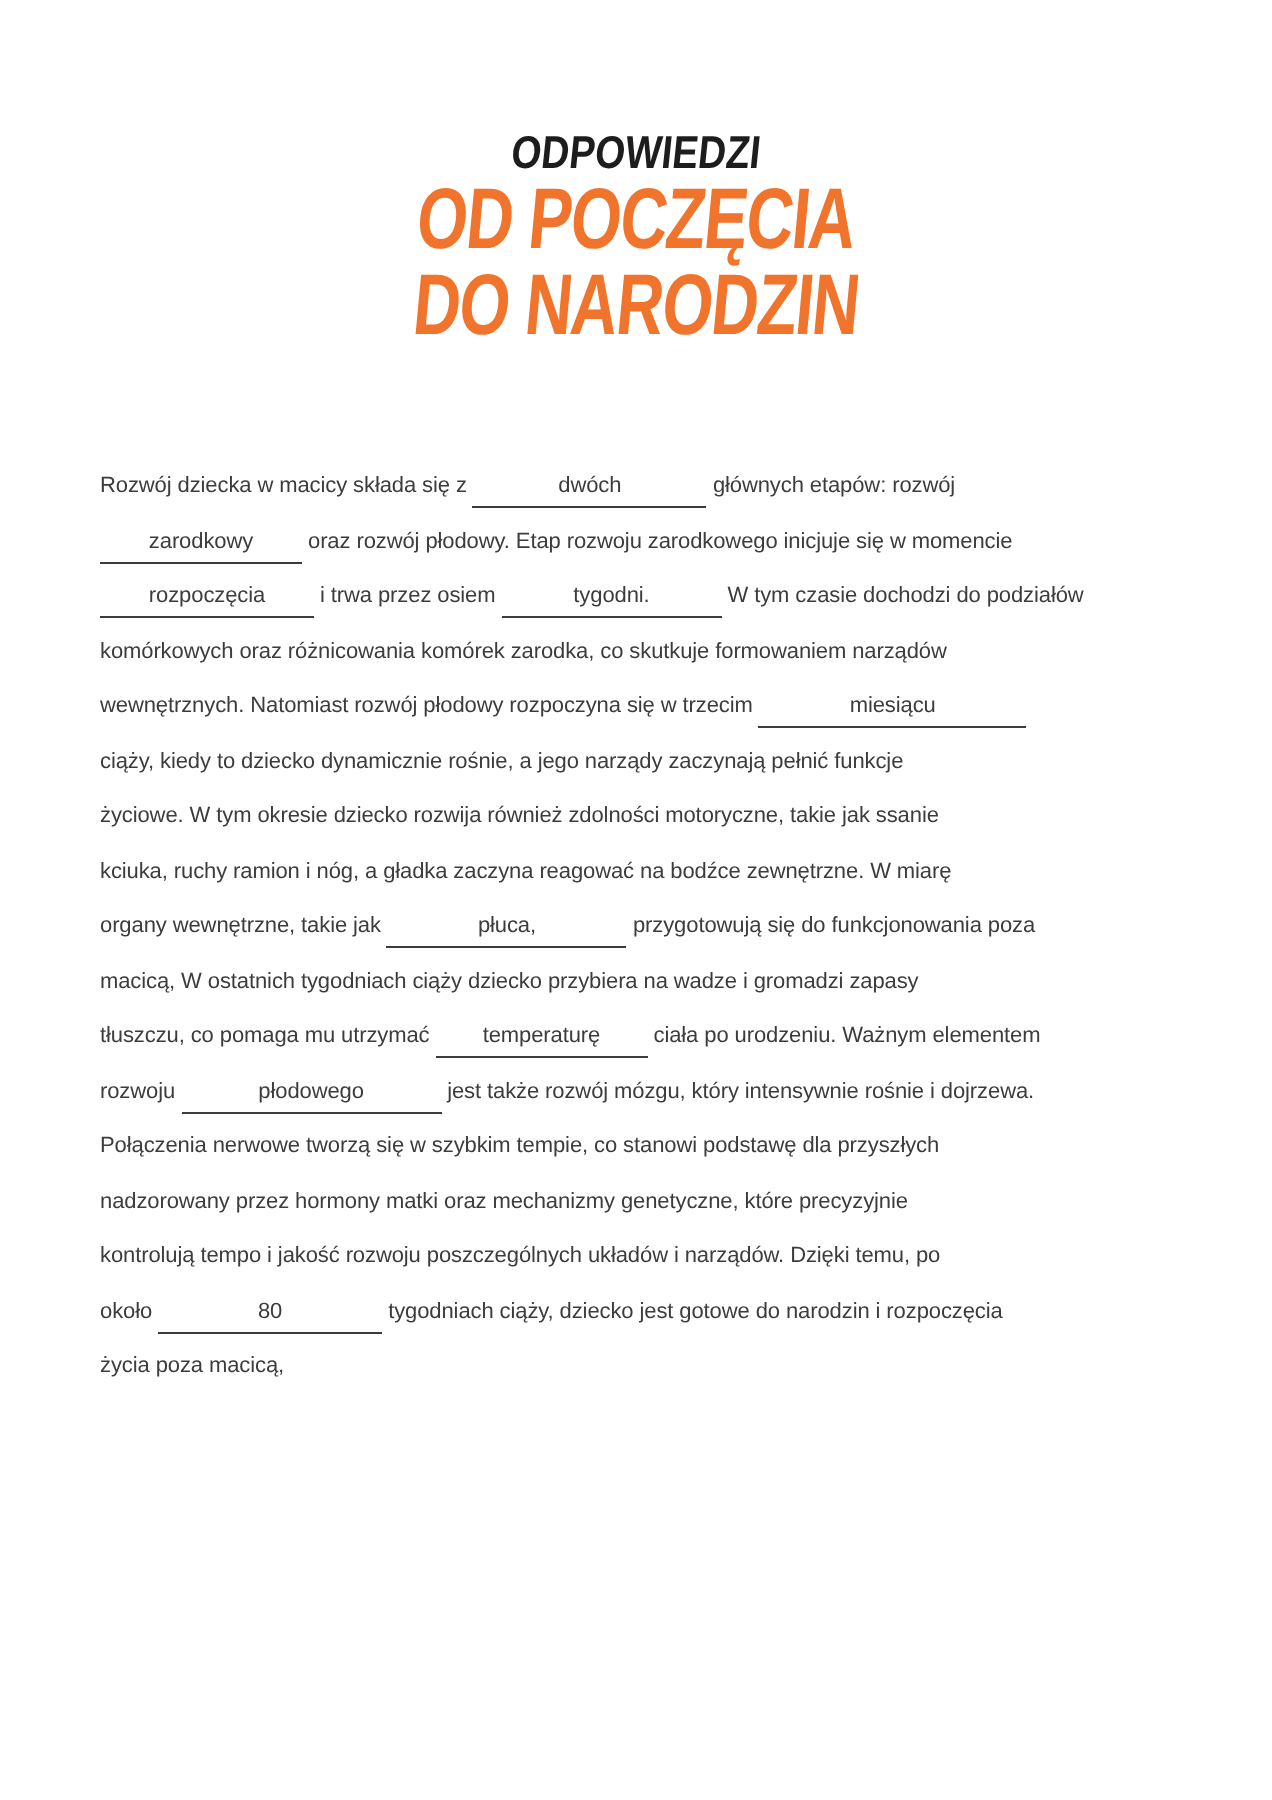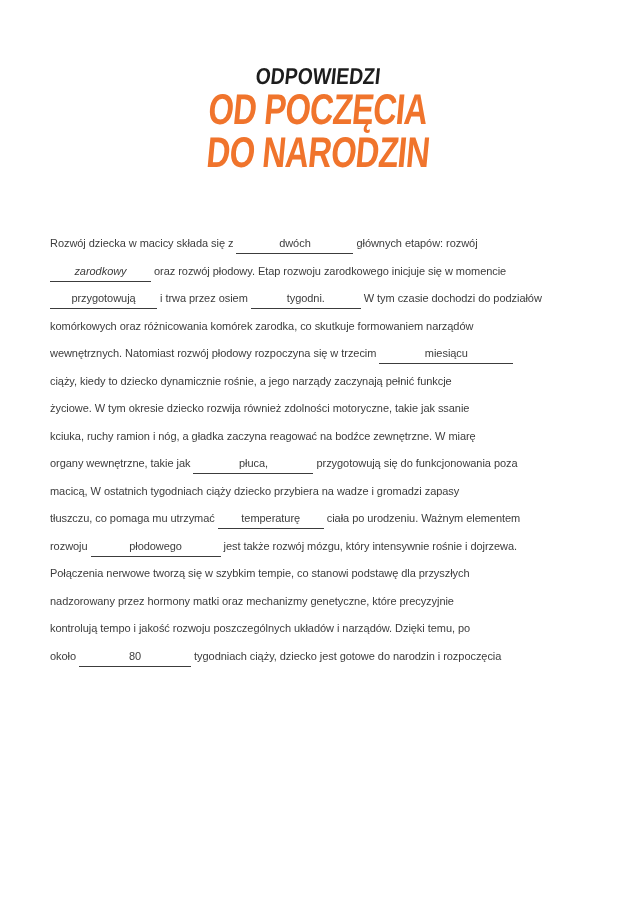--- a/index.html
+++ b/index.html
@@ -68,30 +68,31 @@
   <div class="header">
     <div class="subtitle" style="color: rgb(29, 29, 29);">ODPOWIEDZI</div>
     <div class="big-title" style="color: rgb(240, 116, 44);">
       <span class="line">OD POCZĘCIA</span>
       <span class="line">DO NARODZIN</span>
     </div>
   </div>
 
   <div class="doc" style="color: rgb(60, 60, 60);">
       <div class="line"><span>Rozwój dziecka w macicy składa się z </span><span class="blank" style="min-width: 117px; border-bottom-color: rgb(60, 60, 60);">dwóch</span><span> głównych etapów: rozwój</span></div>
-      <div class="line"><span class="blank" style="min-width: 101px; border-bottom-color: rgb(60, 60, 60); font-style: italic;">zarodkowy</span><span> oraz rozwój płodowy. Etap rozwoju zarodkowego inicjuje się w momencie</span></div>
-      <div class="line"><span class="blank" style="min-width: 107px; border-bottom-color: rgb(60, 60, 60);">przygotowują</span><span> i trwa przez osiem </span><span class="blank" style="min-width: 110px; border-bottom-color: rgb(60, 60, 60);">tygodni.</span><span> W tym czasie dochodzi do podziałów</span></div>
+      <div class="line"><span class="blank" style="min-width: 101px; border-bottom-color: rgb(60, 60, 60);">zarodkowy</span><span> oraz rozwój płodowy. Etap rozwoju zarodkowego inicjuje się w momencie</span></div>
+      <div class="line"><span class="blank" style="min-width: 107px; border-bottom-color: rgb(60, 60, 60);">rozpoczęcia</span><span> i trwa przez osiem </span><span class="blank" style="min-width: 110px; border-bottom-color: rgb(60, 60, 60);">tygodni.</span><span> W tym czasie dochodzi do podziałów</span></div>
       <div class="line"><span>komórkowych oraz różnicowania komórek zarodka, co skutkuje formowaniem narządów</span></div>
       <div class="line"><span>wewnętrznych. Natomiast rozwój płodowy rozpoczyna się w trzecim </span><span class="blank" style="min-width: 134px; border-bottom-color: rgb(60, 60, 60);">miesiącu</span></div>
       <div class="line"><span>ciąży, kiedy to dziecko dynamicznie rośnie, a jego narządy zaczynają pełnić funkcje</span></div>
       <div class="line"><span>życiowe. W tym okresie dziecko rozwija również zdolności motoryczne, takie jak ssanie</span></div>
       <div class="line"><span>kciuka, ruchy ramion i nóg, a gładka zaczyna reagować na bodźce zewnętrzne. W miarę</span></div>
       <div class="line"><span>organy wewnętrzne, takie jak </span><span class="blank" style="min-width: 120px; border-bottom-color: rgb(60, 60, 60);">płuca,</span><span> przygotowują się do funkcjonowania poza</span></div>
       <div class="line"><span>macicą, W ostatnich tygodniach ciąży dziecko przybiera na wadze i gromadzi zapasy</span></div>
       <div class="line"><span>tłuszczu, co pomaga mu utrzymać </span><span class="blank" style="min-width: 106px; border-bottom-color: rgb(60, 60, 60);">temperaturę</span><span> ciała po urodzeniu. Ważnym elementem</span></div>
       <div class="line"><span>rozwoju </span><span class="blank" style="min-width: 130px; border-bottom-color: rgb(60, 60, 60);">płodowego</span><span> jest także rozwój mózgu, który intensywnie rośnie i dojrzewa.</span></div>
       <div class="line"><span>Połączenia nerwowe tworzą się w szybkim tempie, co stanowi podstawę dla przyszłych</span></div>
       <div class="line"><span>nadzorowany przez hormony matki oraz mechanizmy genetyczne, które precyzyjnie</span></div>
       <div class="line"><span>kontrolują tempo i jakość rozwoju poszczególnych układów i narządów. Dzięki temu, po</span></div>
       <div class="line"><span>około </span><span class="blank" style="min-width: 112px; border-bottom-color: rgb(60, 60, 60);">80</span><span> tygodniach ciąży, dziecko jest gotowe do narodzin i rozpoczęcia</span></div>
+      <div class="line"><span>życia poza macicą,</span></div>
     </div>
 
 </div>
 
 </body></html>

